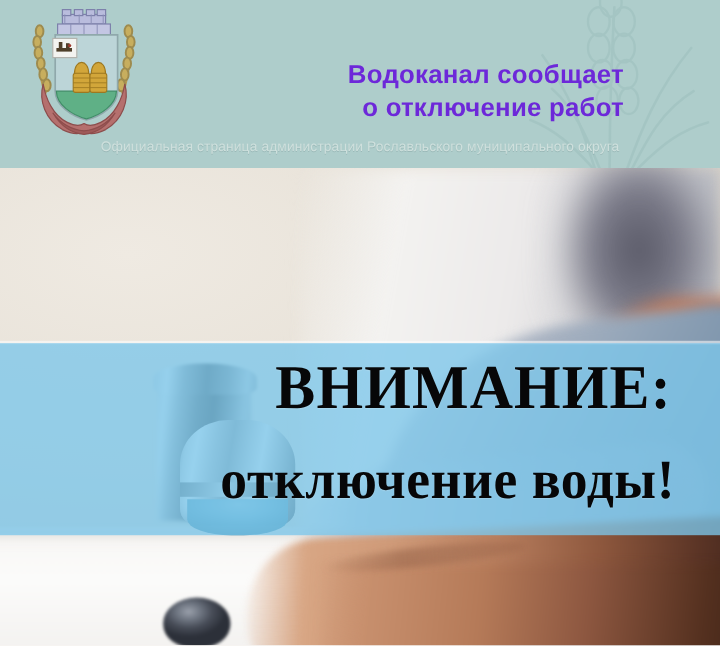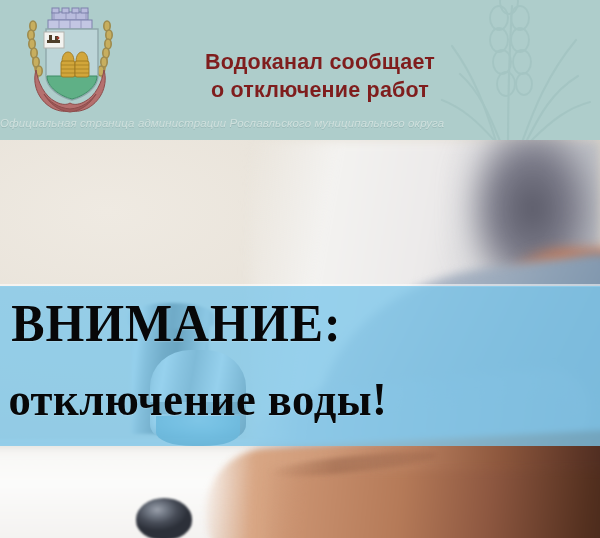--- a/index.html
+++ b/index.html
@@ -52,42 +52,40 @@
   
   .header-title-block {
     position: absolute;
     left: 120px;
     top: 48px;
     width: 400px;
     text-align: right;
     padding-right: 172px;
   }
   .header-title-line {
-    color: #7f1d1d;
+    color: #6d28d9;
     font-family: "Liberation Sans", sans-serif;
     font-weight: bold;
     font-size: 21.5px;
     line-height: 28px;
     letter-spacing: 0.2px;
     white-space: nowrap;
-    text-align: center;
   }
   #header-subtitle {
     position: absolute;
     left: 0;
     top: 117px;
     width: 600px;
-    text-align: left;
+    text-align: center;
     color: #cfe0dd;
     font-family: "Liberation Sans", sans-serif;
     font-size: 11.5px;
     letter-spacing: 0.1px;
     white-space: nowrap;
     text-shadow: 0 1px 0 rgba(120,150,150,0.35);
-    font-style: italic;
   }
 
   
   #photo {
     position: absolute;
     left: 0;
     top: 140px;
     width: 600px;
     height: 398px;
     overflow: hidden;
@@ -318,24 +316,24 @@
     left: 0;
     top: 284px;
     width: 600px;
     height: 3px;
     background: rgba(255,255,255,0.55);
   }
 
   
   #headline-block {
     position: absolute;
-    left: 0;
+    left: 12px;
     top: 296px;
     width: 559px;
-    text-align: left;
+    text-align: right;
     pointer-events: none;
   }
   .headline-1 {
     font-family: "Liberation Serif", "DejaVu Serif", serif;
     font-weight: bold;
     font-size: 52px;
     line-height: 56px;
     color: #070708;
     letter-spacing: 1px;
     transform: scaleX(0.96);

